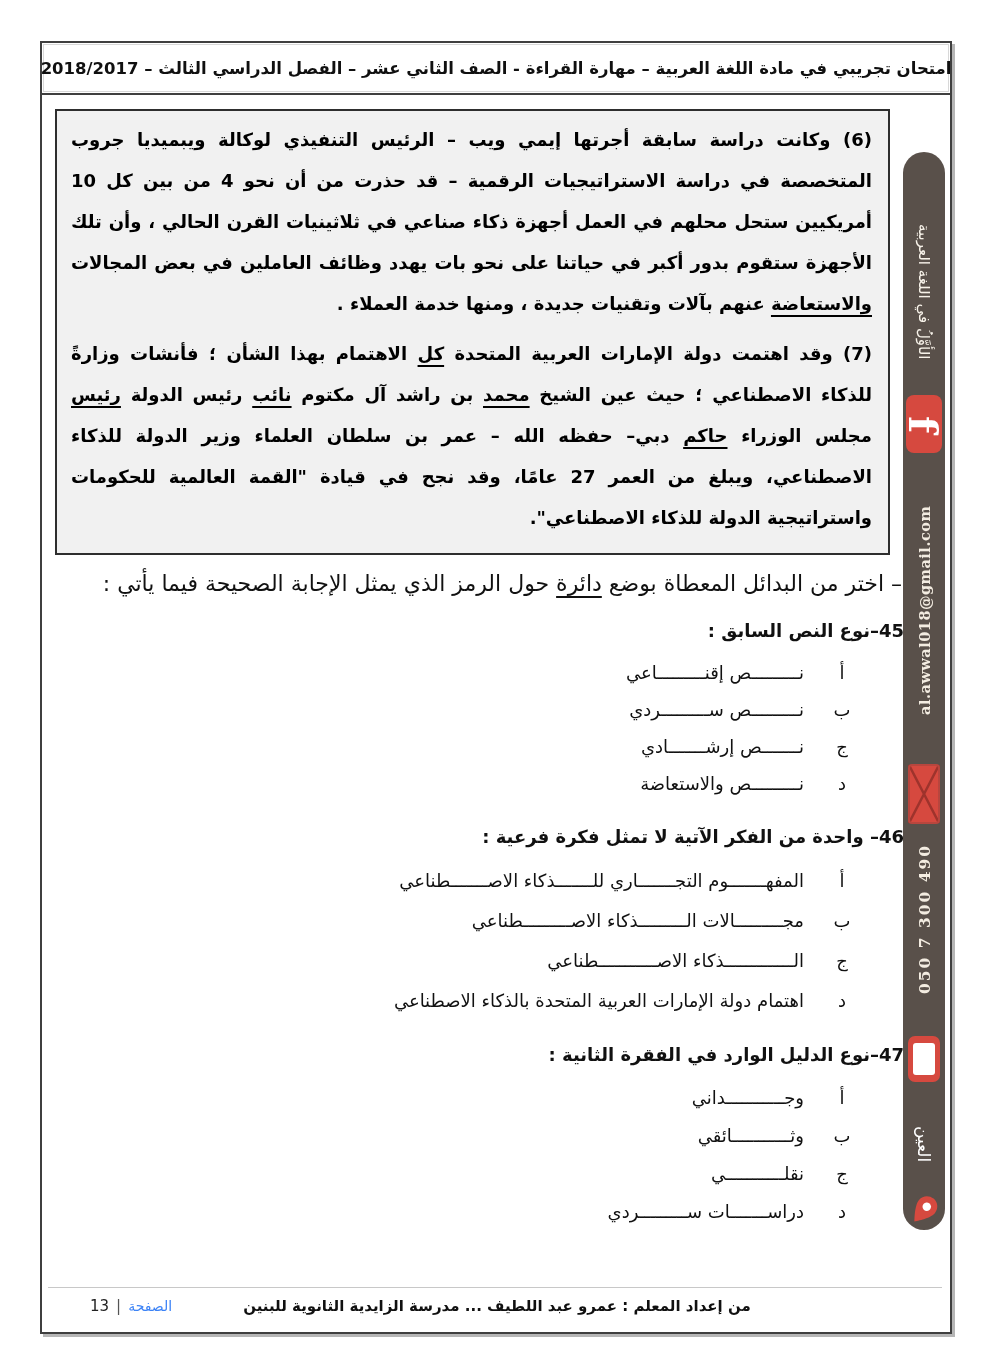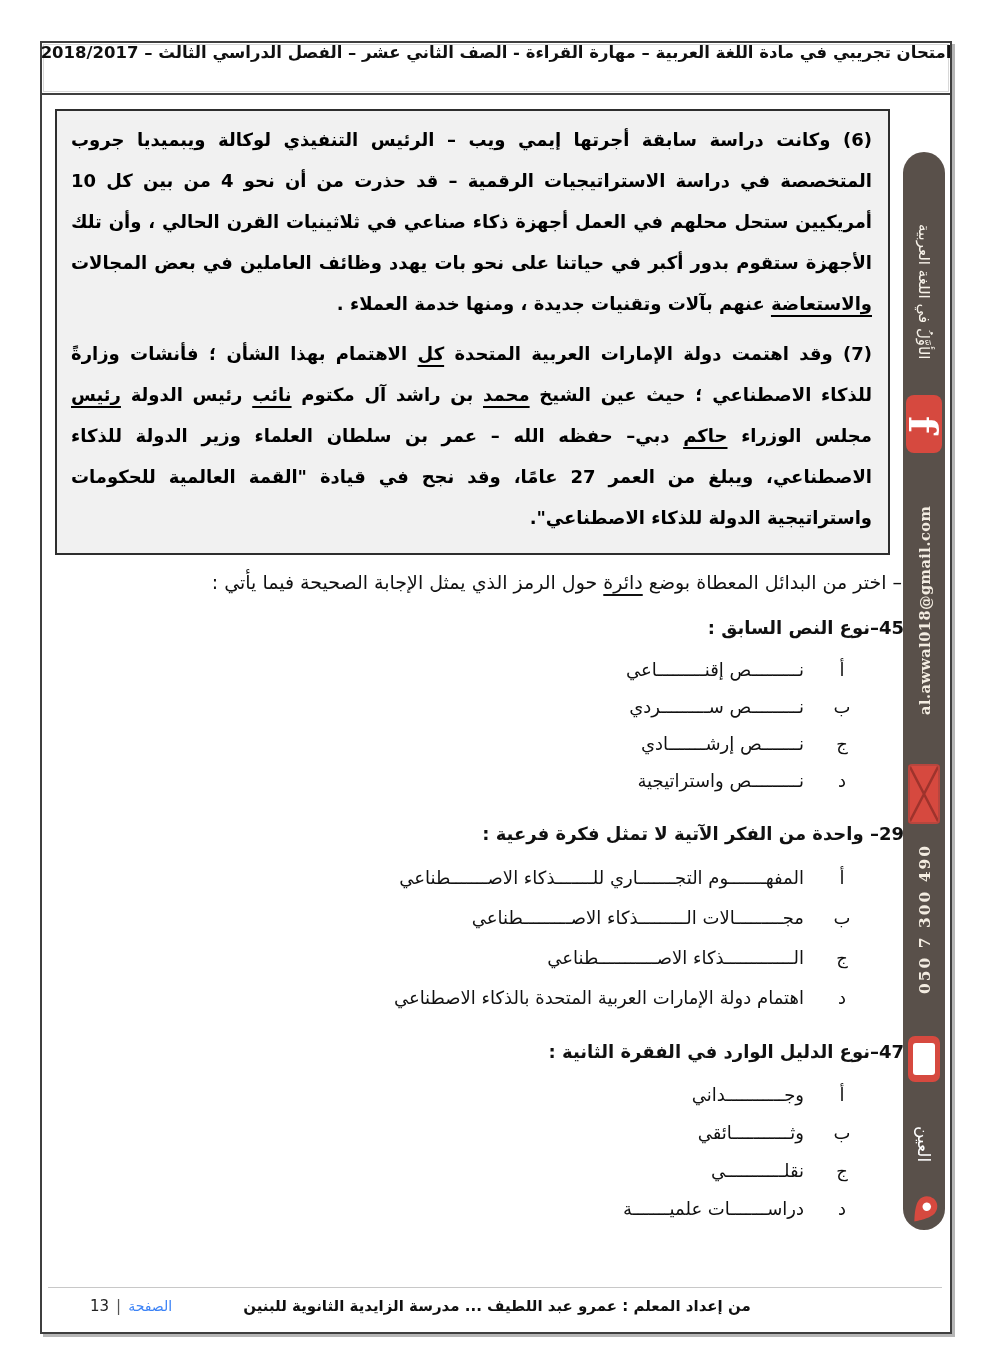--- a/index.html
+++ b/index.html
@@ -4,35 +4,35 @@
 <style>
   html,body{margin:0;padding:0;}
   body{width:992px;height:1370px;position:relative;background:#ffffff;overflow:hidden;
        font-family:"DejaVu Sans",sans-serif;}
 
   
   .doc{position:absolute;left:40px;top:41px;width:908px;height:1289px;background:#fff;
        border:2px solid #3f3f3f;box-shadow:3px 3px 0 rgba(110,110,110,.5);}
 
   .hdr{position:absolute;top:0;left:0;right:0;height:50px;border-bottom:2px solid #3f3f3f;
-       display:flex;justify-content:center;box-shadow:inset 0 0 0 1px #fff, inset 0 0 0 2px #d8d8d8;}
+       display:flex;align-items:center;justify-content:center;box-shadow:inset 0 0 0 1px #fff, inset 0 0 0 2px #d8d8d8;}
   .hdr-text{direction:rtl;font-weight:bold;font-size:16.5px;color:#101010;white-space:nowrap;}
 
   
   .passage-box{position:absolute;left:13px;top:66px;width:835px;height:446px;box-sizing:border-box;
        background:#f1f1f1;border:2px solid #2e2e2e;padding:8px 16px 0 14px;direction:rtl;overflow:hidden;}
   .para{margin:0 0 9px 0;font-weight:bold;font-size:18px;line-height:41px;color:#000000;
        text-align:justify;}
   .u{text-decoration:underline;text-underline-offset:5px;text-decoration-thickness:1.5px;}
   .url{direction:ltr;text-align:left;font-family:"Liberation Sans",sans-serif;font-size:21px;
        line-height:30px;color:#1d1d1d;margin:8px 0 0 0;}
 
   
   .questions{position:absolute;top:512px;left:2px;right:2px;direction:rtl;color:#111;}
-  .instruction{margin:16px 46px 0 0;font-size:19px;}
+  .instruction{margin:16px 46px 0 0;font-size:22px;}
   .qhead{margin:24px 44px 0 0;font-weight:bold;font-size:18px;}
   .opts{margin:13px 96px 0 0;}
   .opt{display:flex;align-items:center;font-size:18px;}
   .opt-37{height:37px;} .opt-40{height:40px;} .opt-38{height:38px;}
   .letter{width:20px;text-align:center;margin-left:28px;flex:none;}
   .otext{white-space:nowrap;text-align:right;}
 
   
   .footer{position:absolute;left:6px;right:8px;bottom:0;height:44px;border-top:1px solid #c8c8c8;}
   .prepared{position:absolute;left:4px;right:0;top:9px;text-align:center;direction:rtl;
@@ -91,25 +91,25 @@
       <div class="opt opt-37">
           <span class="letter">ب</span>
           <span class="otext">نـــــــــص ســـــــــردي</span>
         </div>
       <div class="opt opt-37">
           <span class="letter">ج</span>
           <span class="otext">نـــــــص إرشـــــــادي</span>
         </div>
       <div class="opt opt-37">
           <span class="letter">د</span>
-          <span class="otext">نـــــــــص واستراتيجية</span>
+          <span class="otext">نـــــــــص والاستعاضة</span>
         </div>
     </div>
 
-    <div class="qhead">29– واحدة من الفكر الآتية لا تمثل فكرة فرعية :</div>
+    <div class="qhead">46– واحدة من الفكر الآتية لا تمثل فكرة فرعية :</div>
     <div class="opts">
       <div class="opt opt-40">
           <span class="letter">أ</span>
           <span class="otext">المفهـــــــوم التجـــــــاري للـــــــذكاء الاصـــــــطناعي</span>
         </div>
       <div class="opt opt-40">
           <span class="letter">ب</span>
           <span class="otext">مجـــــــــالات الـــــــــذكاء الاصـــــــــطناعي</span>
         </div>
       <div class="opt opt-40">
@@ -131,21 +131,21 @@
       <div class="opt opt-38">
           <span class="letter">ب</span>
           <span class="otext">وثـــــــــــائقي</span>
         </div>
       <div class="opt opt-38">
           <span class="letter">ج</span>
           <span class="otext">نقلـــــــــــي</span>
         </div>
       <div class="opt opt-38">
           <span class="letter">د</span>
-          <span class="otext">دراســـــــات علميـــــــة</span>
+          <span class="otext">دراســـــــات ســـــــــردي</span>
         </div>
     </div>
   </div>
 
   <div class="footer">
     <div class="pageno">
       <span class="num">13</span><span class="sep">|</span><span class="plabel">الصفحة</span>
     </div>
     <div class="prepared">من إعداد المعلم : عمرو عبد اللطيف ...   مدرسة الزايدية الثانوية للبنين</div>
   </div>

